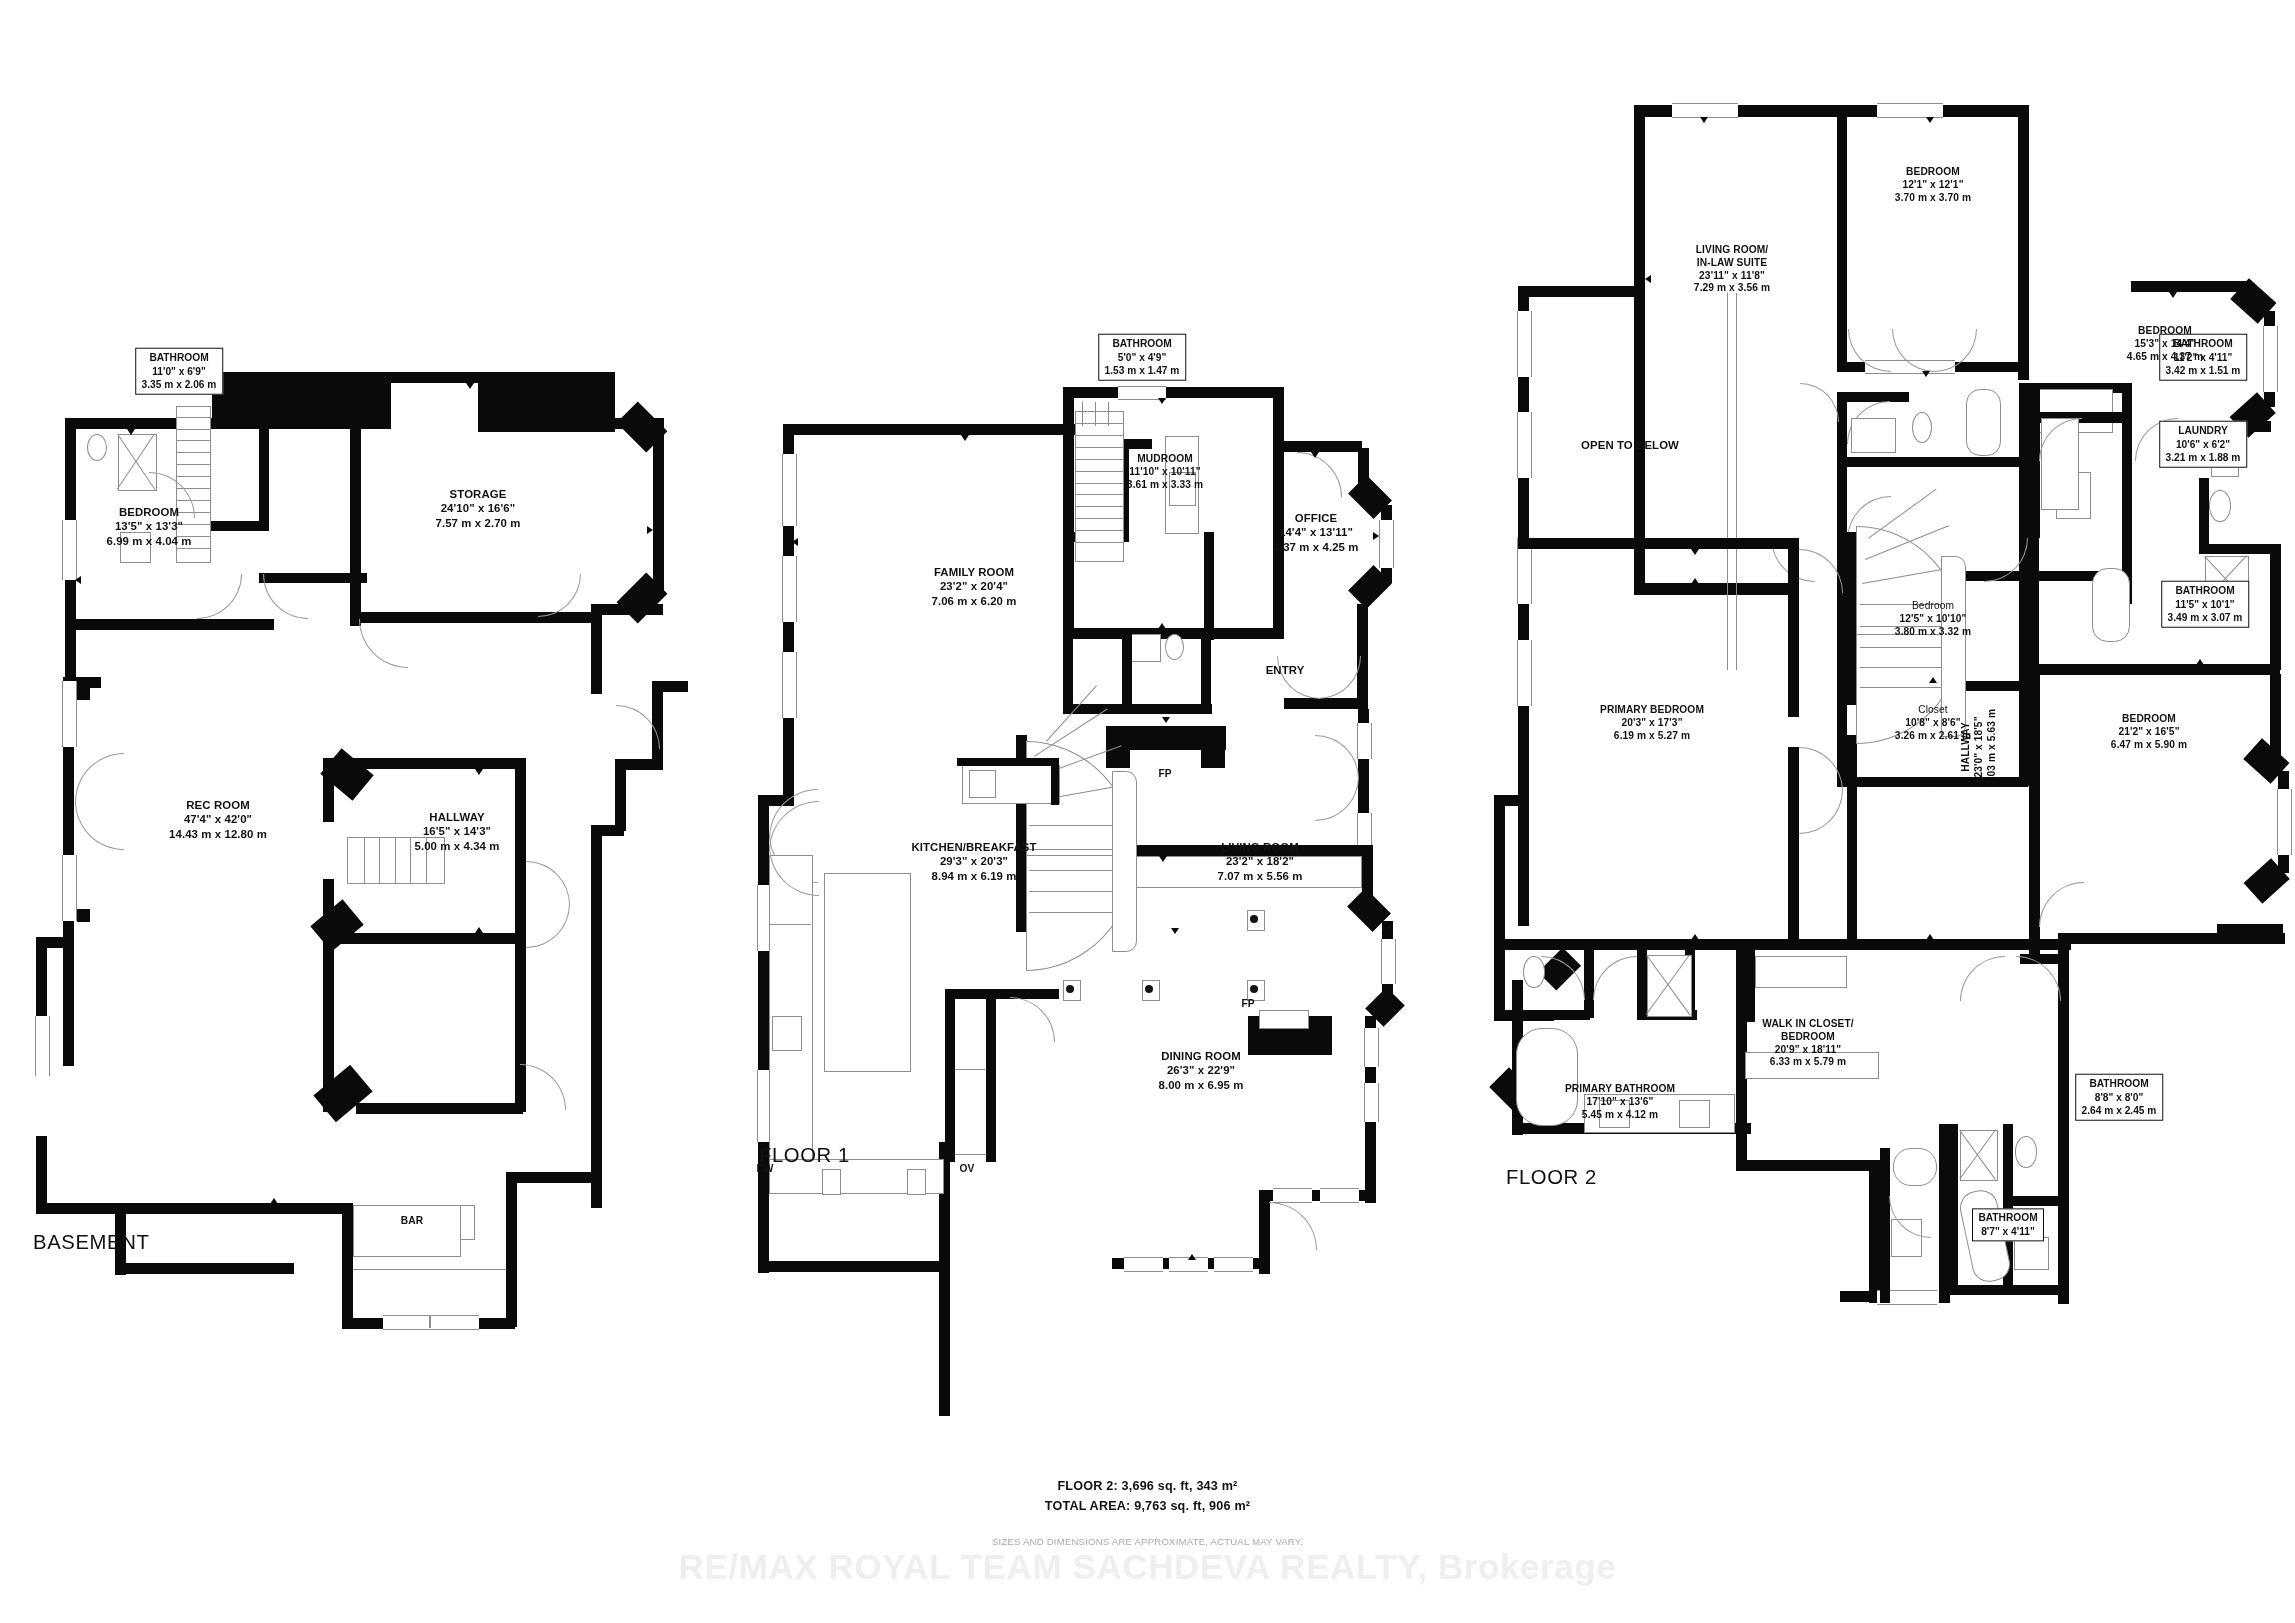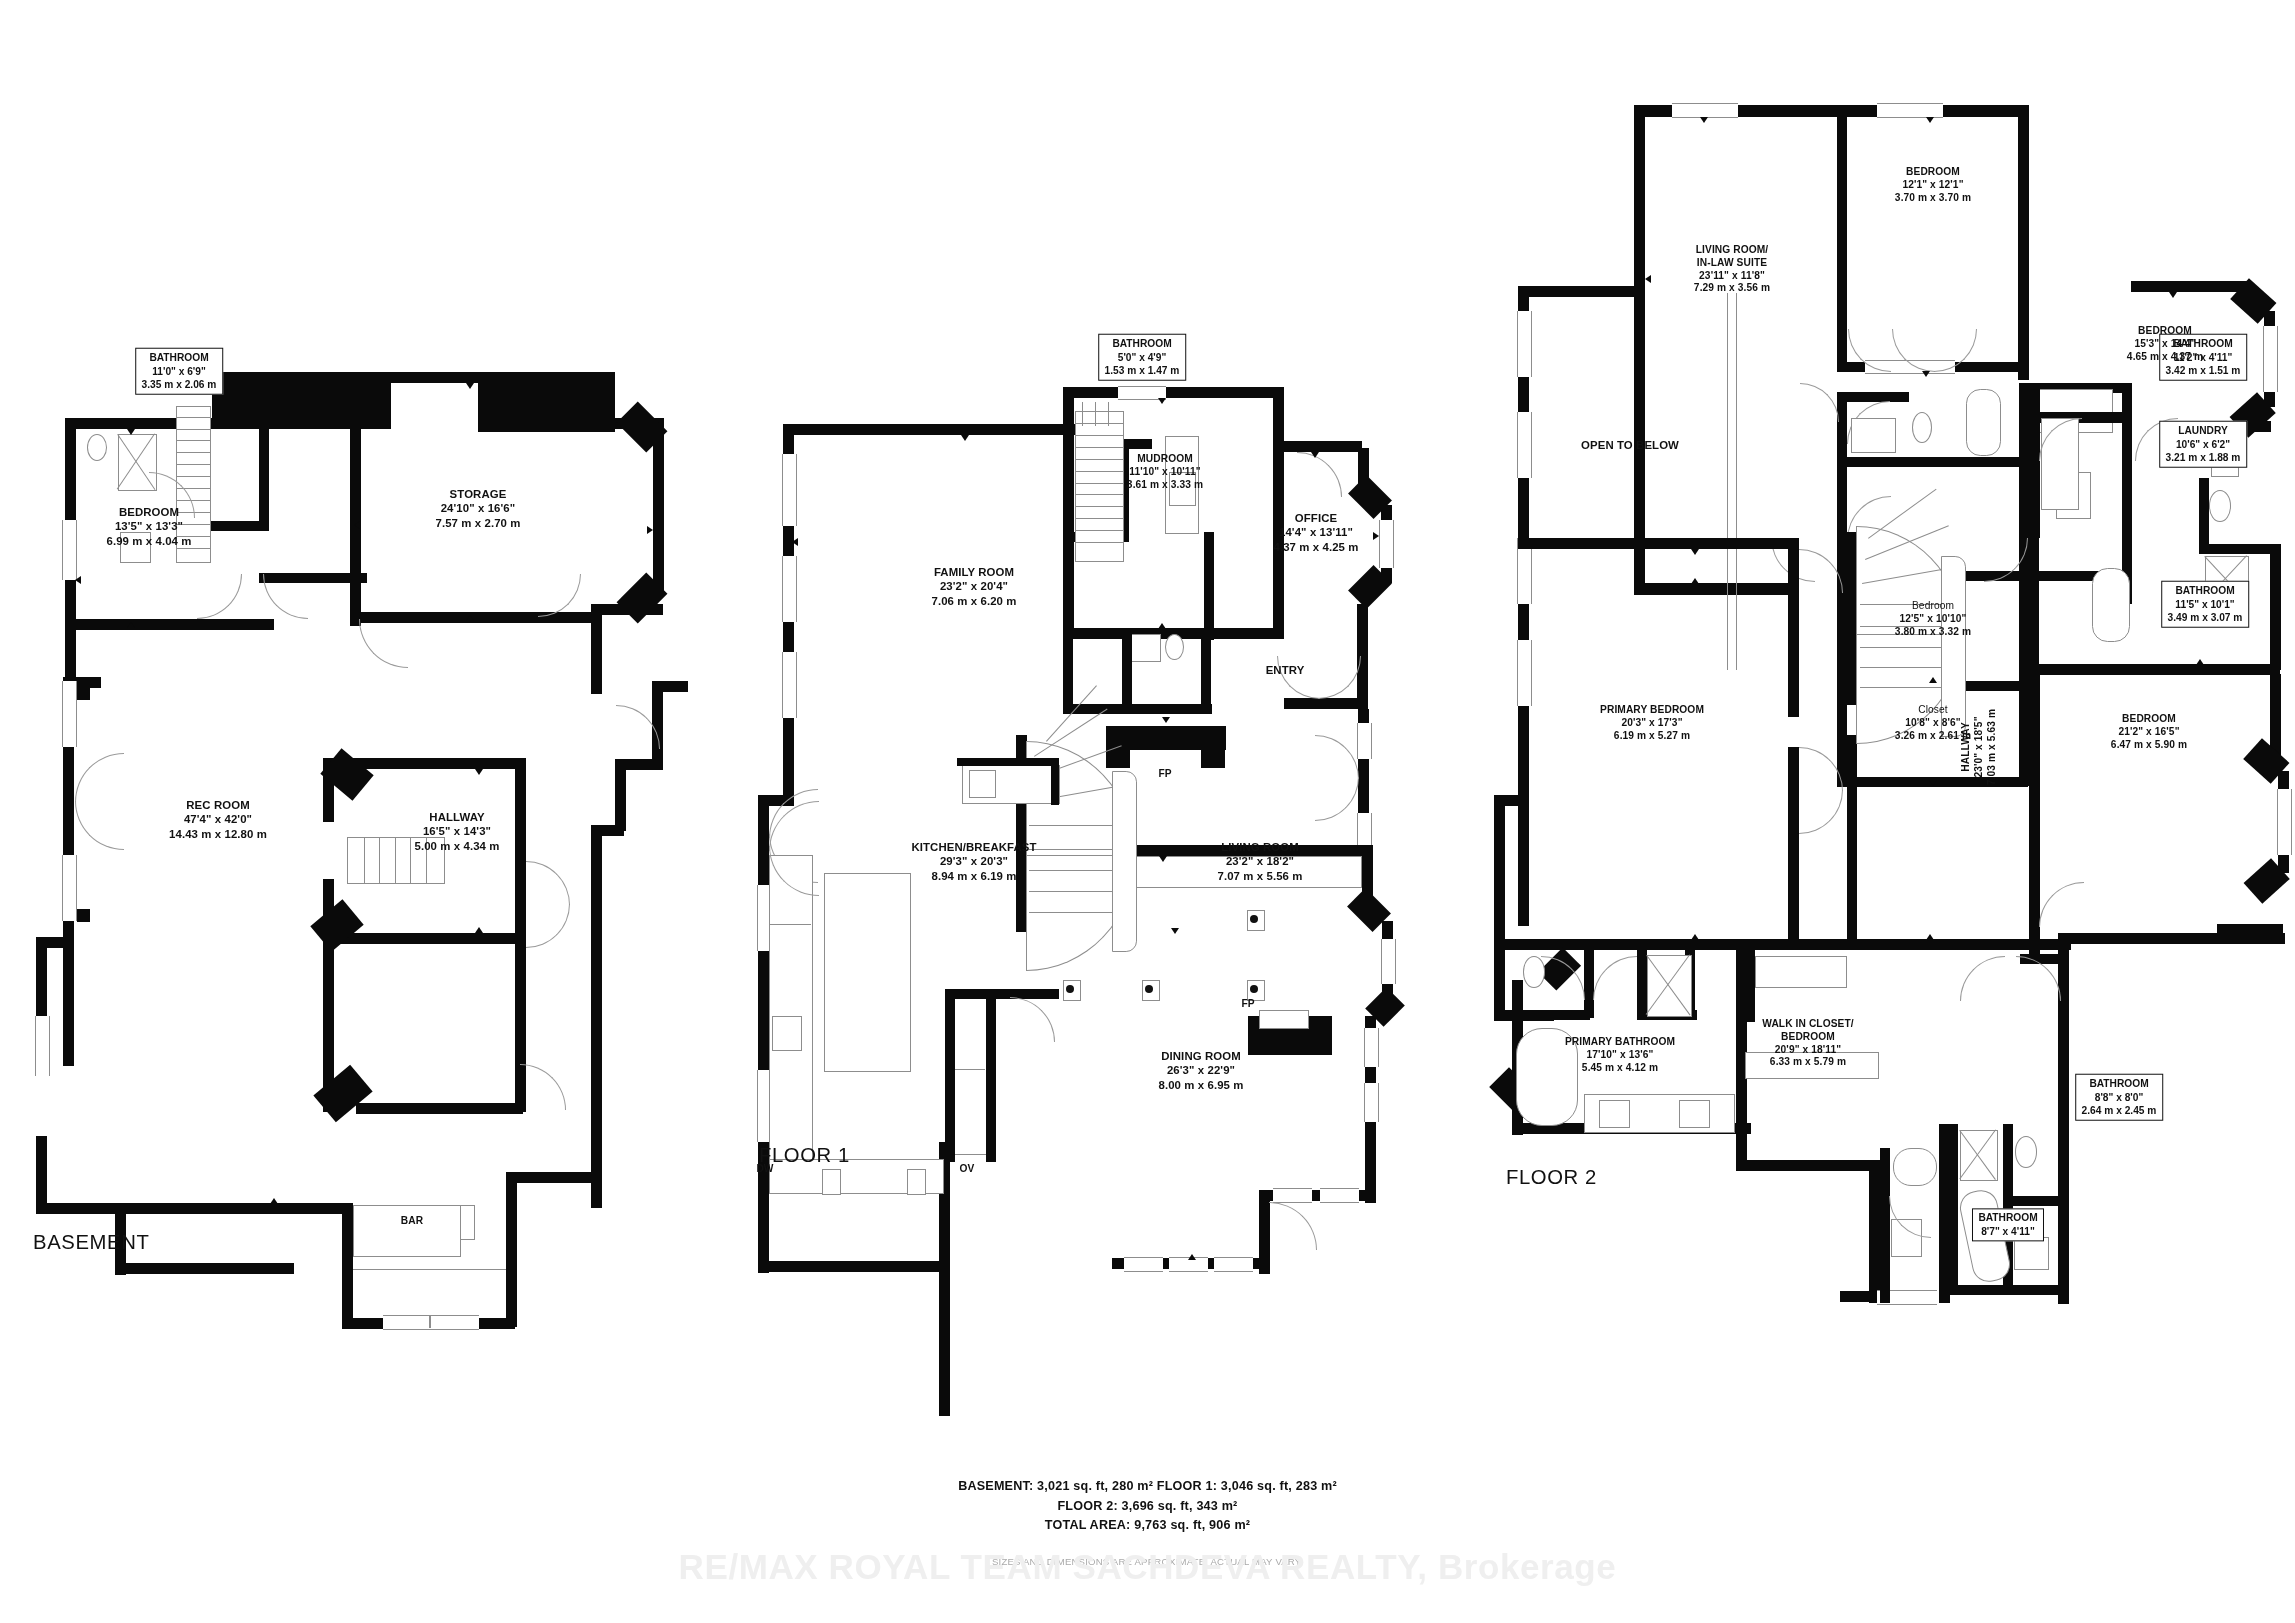--- a/index.html
+++ b/index.html
@@ -695,21 +695,21 @@
     <div class="d">23'0" x 18'5"</div>
     <div class="d">7.03 m x 5.63 m</div>
   </div>
 
   <div class="lbl small" style="left:655px;top:732px;">
     <div class="n">BEDROOM</div>
     <div class="d">21'2" x 16'5"</div>
     <div class="d">6.47 m x 5.90 m</div>
   </div>
 
-  <div class="lbl small" style="left:126px;top:1055px;">
+  <div class="lbl small" style="left:126px;top:1102px;">
     <div class="n">PRIMARY BATHROOM</div>
     <div class="d">17'10" x 13'6"</div>
     <div class="d">5.45 m x 4.12 m</div>
   </div>
 
   <div class="lbl small" style="left:314px;top:1043px;">
     <div class="n">WALK IN CLOSET/</div>
     <div class="n">BEDROOM</div>
     <div class="d">20'9" x 18'11"</div>
     <div class="d">6.33 m x 5.79 m</div>
@@ -724,20 +724,19 @@
   <div class="callout" style="left:514px;top:1225px;">
     <div class="n">BATHROOM</div>
     <div class="d">8'7" x 4'11"</div>
     <div class="d" ind="labels.floor2.bathD_met"></div>
   </div>
 
   <div class="floorname" style="left:12px;top:1166px;">FLOOR 2</div>
 </div>
 
 <div class="footer" style="top:1477px;">
-  <div class="ln">BASEMENT: 3,021 sq. ft, 280  m² FLOOR 1: 3,046 sq. ft, 283 m²</div>
   <div class="ln">FLOOR 2: 3,696 sq. ft, 343 m²</div>
   <div class="ln">TOTAL AREA: 9,763 sq. ft, 906 m²</div>
   <div class="dis">SIZES AND DIMENSIONS ARE APPROXIMATE, ACTUAL MAY VARY.</div>
 </div>
 
 <div class="watermark" style="top:1547px;">RE/MAX ROYAL TEAM SACHDEVA REALTY, Brokerage</div>
 
 
 </body></html>

